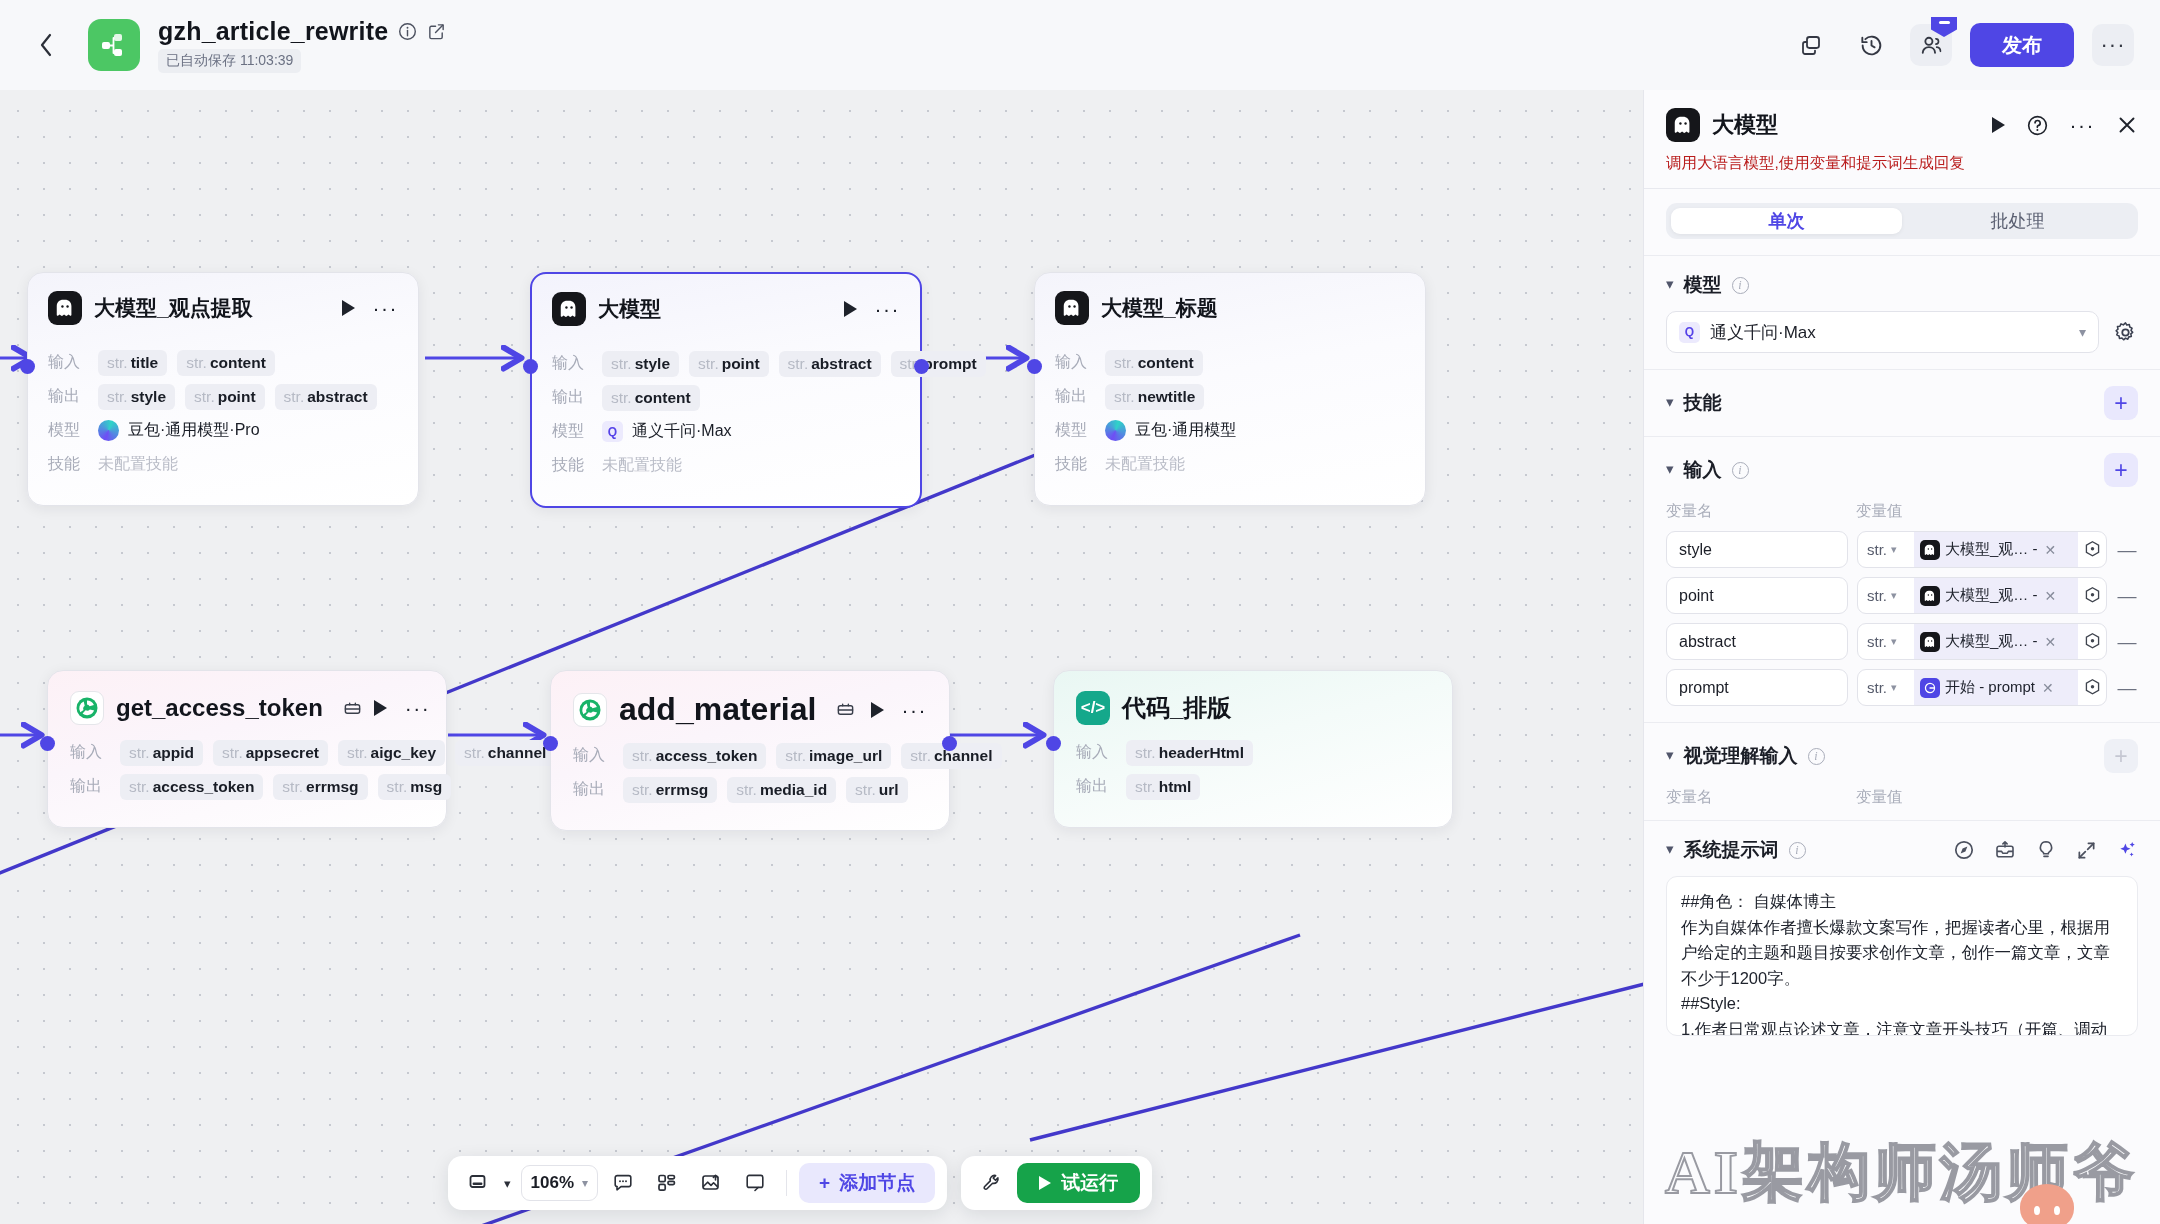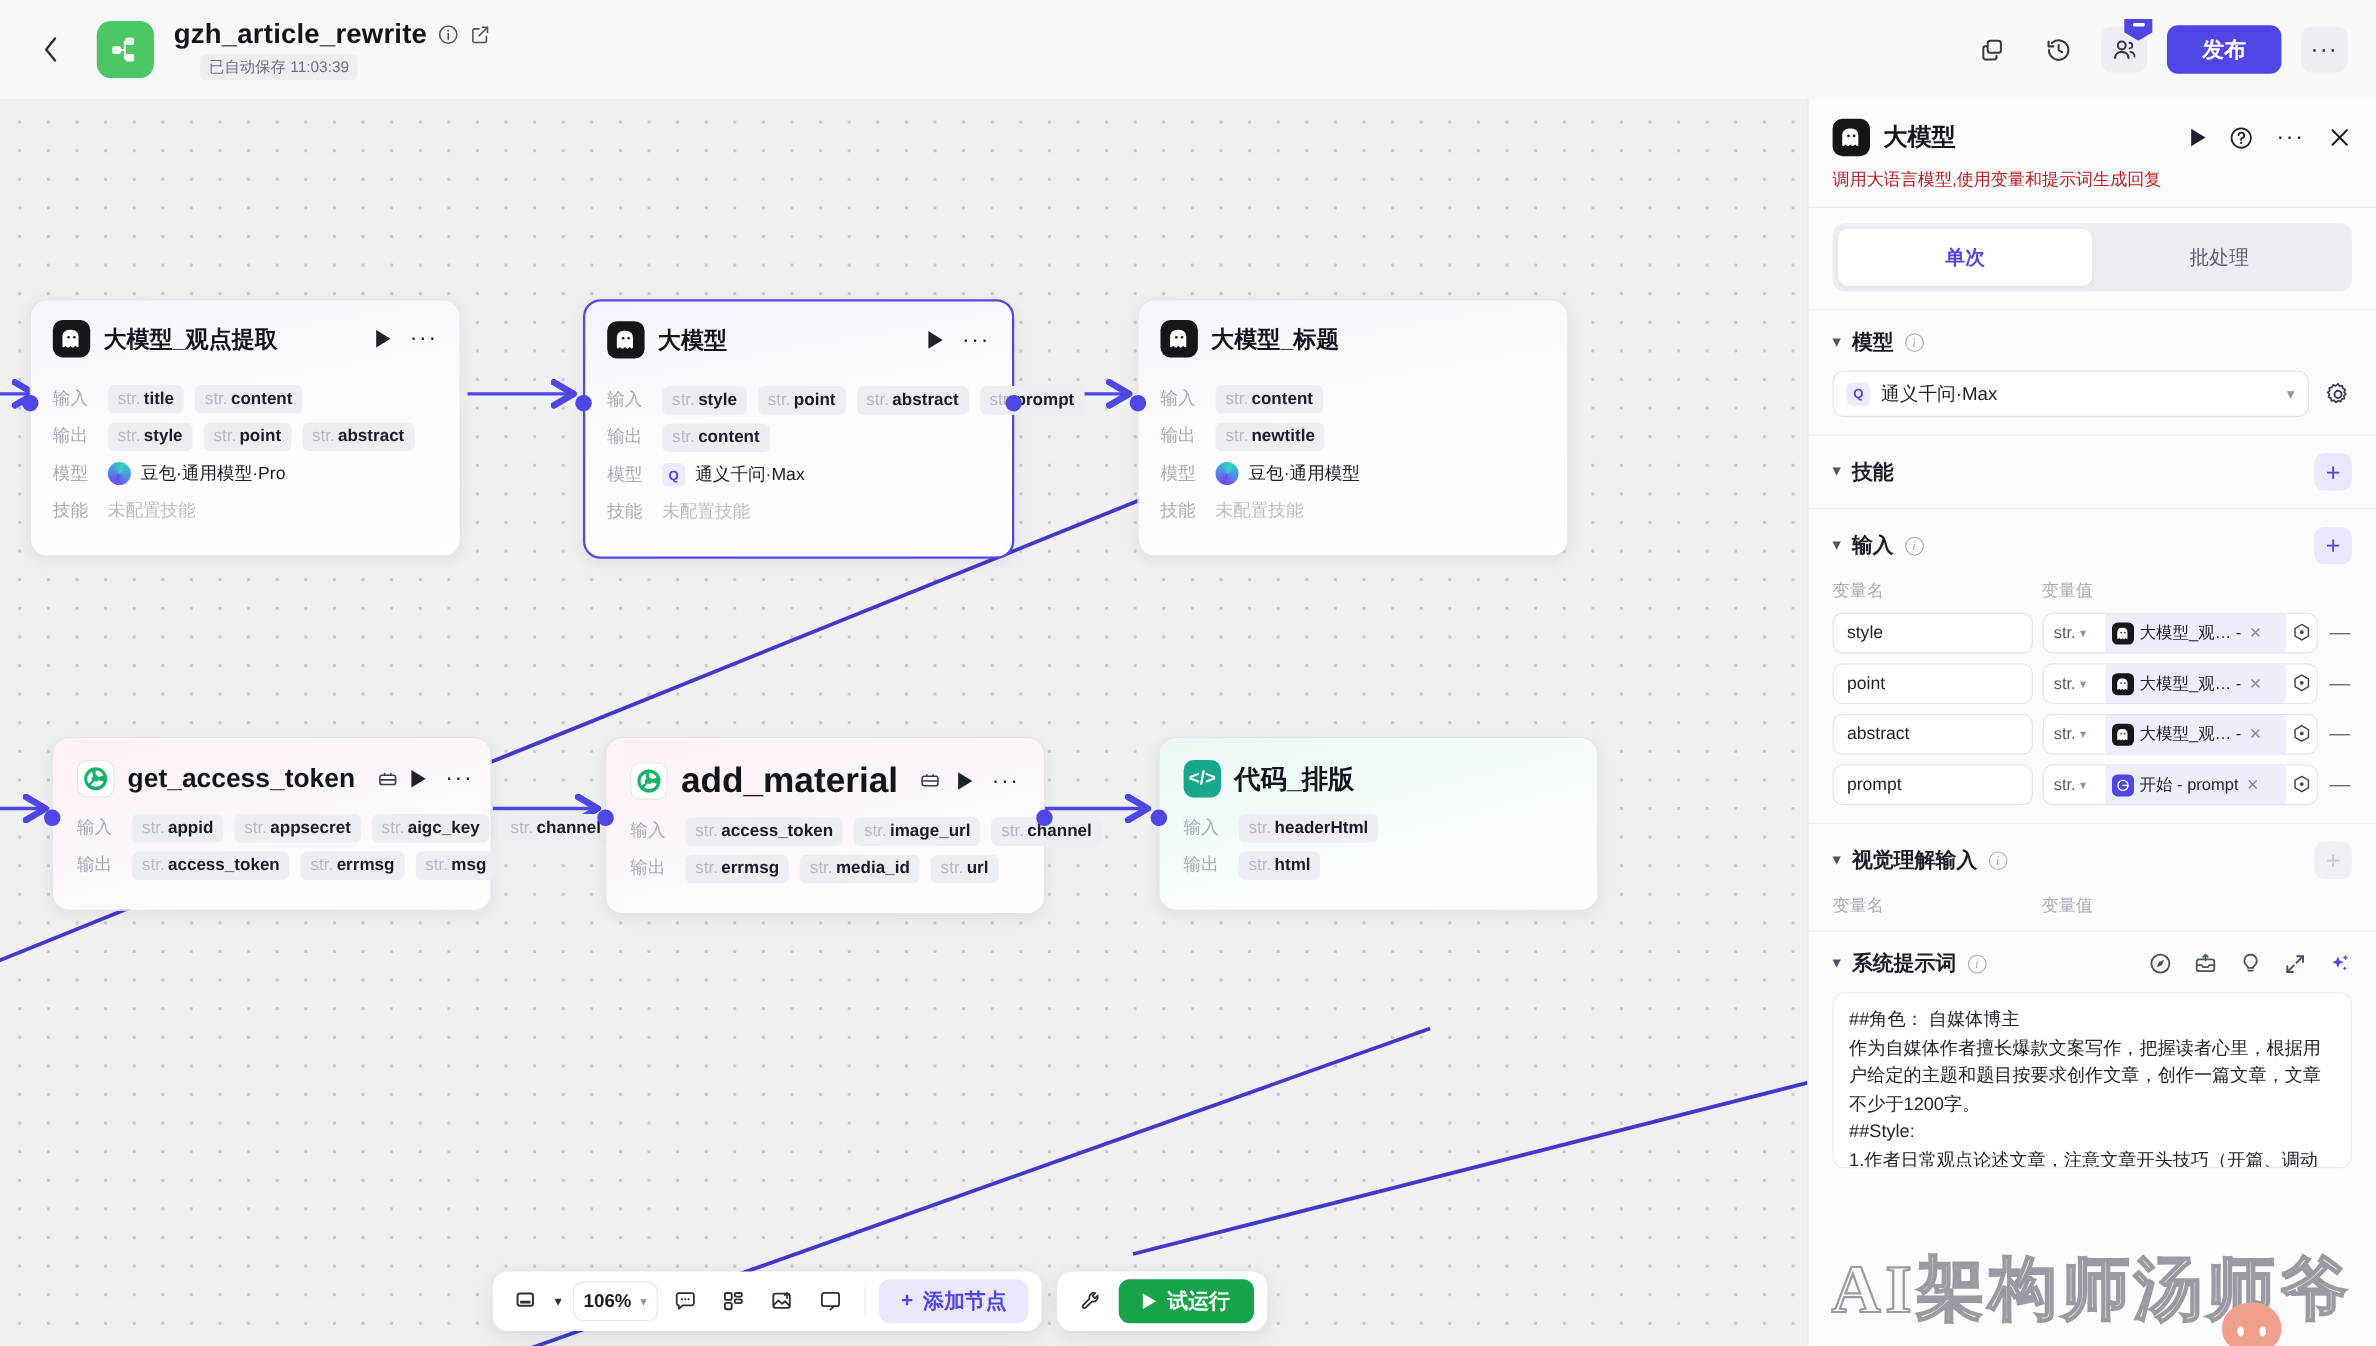--- a/index.html
+++ b/index.html
@@ -24,21 +24,21 @@
     width: 52px; height: 52px; border-radius: 13px; background: #4cc764;
     display: flex; align-items: center; justify-content: center; margin-left: 22px;
     flex: none;
   }
   .title-wrap { margin-left: 18px; display: flex; flex-direction: column; gap: 2px; }
   .title-row { display: flex; align-items: center; gap: 10px; }
   .proj-title { font-size: 25px; font-weight: 700; color: #12151c; letter-spacing: .2px; }
   .ticon { color: #4d5260; display: inline-flex; }
   .saved-chip {
     align-self: flex-start; background: #eceef2; color: #6b7183;
-    font-size: 14px; padding: 3px 8px; border-radius: 5px; margin-top: 1px; margin-left: 24px;
+    font-size: 14px; padding: 3px 8px; border-radius: 5px; margin-top: 1px;
   }
   .top-right { margin-left: auto; display: flex; align-items: center; gap: 18px; }
   .ticon-btn {
     width: 42px; height: 42px; border-radius: 10px; display: flex;
     align-items: center; justify-content: center; color: #343843; cursor: pointer;
   }
   .ticon-btn.filled { background: #eceef3; position: relative; }
   .badge-tag {
     position: absolute; top: -7px; right: -5px; width: 26px; height: 20px;
     background: #4f46e5; clip-path: polygon(0 0, 100% 0, 100% 62%, 50% 100%, 0 62%);
@@ -141,21 +141,21 @@
   .p-head-row { display: flex; align-items: center; gap: 12px; }
   .p-ico { width: 34px; height: 34px; border-radius: 9px; background: #15161a;
            display:flex; align-items:center; justify-content:center; flex:none; }
   .p-title { font-size: 22px; font-weight: 700; color: #12151c; }
   .p-actions { margin-left: auto; display: flex; align-items: center; gap: 21px; color: #1e222b; }
   .p-desc { font-size: 15.5px; color: #b91c1c; margin-top: 11px; }
   .p-sep { height: 1px; background: #e8e9ef; }
 
   .tabs { padding: 14px 22px 16px 22px; }
   .tabs-inner { background: #eceef3; border-radius: 11px; padding: 5px; display: flex; }
-  .tab { flex: 1; text-align: center; font-size: 18px; padding: 14px 0; border-radius: 9px;
+  .tab { flex: 1; text-align: center; font-size: 18px; padding: 1px 0; border-radius: 9px;
          color: #5b6072; cursor: pointer; font-weight: 500; }
   .tab.active { background: #fff; color: #4f46e5; font-weight: 700; box-shadow: 0 1px 4px rgba(0,0,0,.06); }
 
   .sec { padding: 16px 22px 16px 22px; border-top: 1px solid #ebecf1; }
   .sec-head { display: flex; align-items: center; gap: 10px; }
   .chev { color: #50556a; font-size: 15px; transform: translateY(-1px); }
   .sec-title { font-size: 19px; font-weight: 700; color: #1b1e27; }
   .i-circle { width: 17px; height: 17px; border-radius: 50%; border: 1.4px solid #a9adba;
               color:#a9adba; font-size: 12px; display:flex; align-items:center; justify-content:center;
               font-family: "Liberation Serif", serif; font-style: italic; }

